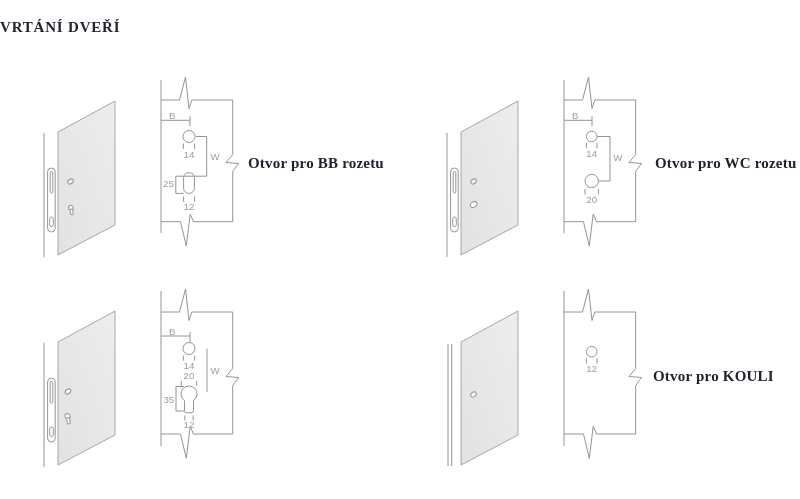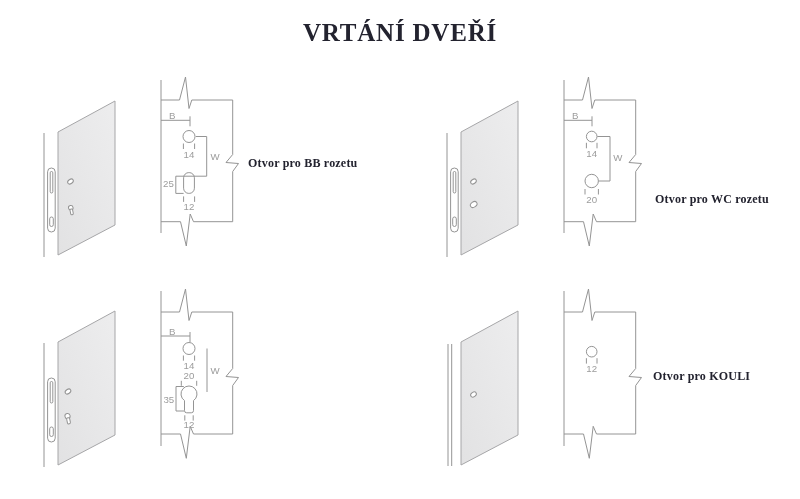--- a/index.html
+++ b/index.html
@@ -4,24 +4,24 @@
 <style>
   html,body{margin:0;padding:0;background:#fff;}
   #stage{position:relative;width:800px;height:499px;background:#fff;overflow:hidden;
          font-family:"Liberation Serif",serif;}
   #stage svg{position:absolute;left:0;top:0;}
   .ln{fill:none;stroke:var(--line,#949494);stroke-width:1;stroke-linejoin:round;stroke-linecap:butt;}
   .shape{fill:#ffffff;stroke:var(--line,#949494);stroke-width:1;}
   .hollow{fill:none;stroke:var(--line,#949494);stroke-width:1;}
   .face{fill:url(#doorGrad);stroke:#a6a6a8;stroke-width:1;}
   .dim{font-family:"Liberation Sans",sans-serif;font-size:9.7px;fill:var(--dim-text,#9c9c9c);}
-  .label{position:absolute;font-family:"Liberation Serif",serif;font-weight:700;font-size:12px;
+  .label{position:absolute;font-family:"Liberation Serif",serif;font-weight:700;font-size:15px;
          line-height:15px;color:var(--label-text,#23232f);letter-spacing:0.2px;white-space:nowrap;}
-  .title{position:absolute;top:19px;left:0;width:100%;text-align:center;
-         font-family:"Liberation Serif",serif;font-weight:700;font-size:25px;
+  .title{position:absolute;top:19px;left:0;width:100%;
+         font-family:"Liberation Serif",serif;font-weight:700;font-size:15px;
          color:var(--label-text,#23232f);letter-spacing:0.8px;}
 </style>
 </head>
 <body>
 
 <div id="stage">
 
   <div class="title">VRTÁNÍ DVEŘÍ</div>
 
   <svg width="800" height="499" viewBox="0 0 800 499">
@@ -137,16 +137,16 @@
       <path class="ln" d="M564,312 H582.5 L588.5,289 L592,320.5 L594.8,312 H635.7"></path>
       <path class="ln" d="M635.7,312 V368.5 L629,376.5 L641.5,377.5 L635.7,385.5 V434"></path>
       <path class="ln" d="M564,434 H583.5 L589.3,458.3 L593.2,426.3 L596.5,434 H635.7"></path>
       <circle class="hollow" cx="591.7" cy="351.7" r="5.3"></circle>
       <path class="ln" d="M586.4,358.2 V363.6 M597,358.2 V363.6"></path>
       <text class="dim" x="591.7" y="371.5" text-anchor="middle">12</text>
     </g>
   </svg>
 
   <div class="label" style="left:248px;top:155.5px;">Otvor pro BB rozetu</div>
-  <div class="label" style="left:655px;top:155.5px;margin-top:36px;">Otvor pro WC rozetu</div>
+  <div class="label" style="left:655px;top:155.5px;">Otvor pro WC rozetu</div>
   <div class="label" style="left:653px;top:368.5px;">Otvor pro KOULI</div>
 
 </div>
 
 </body></html>

